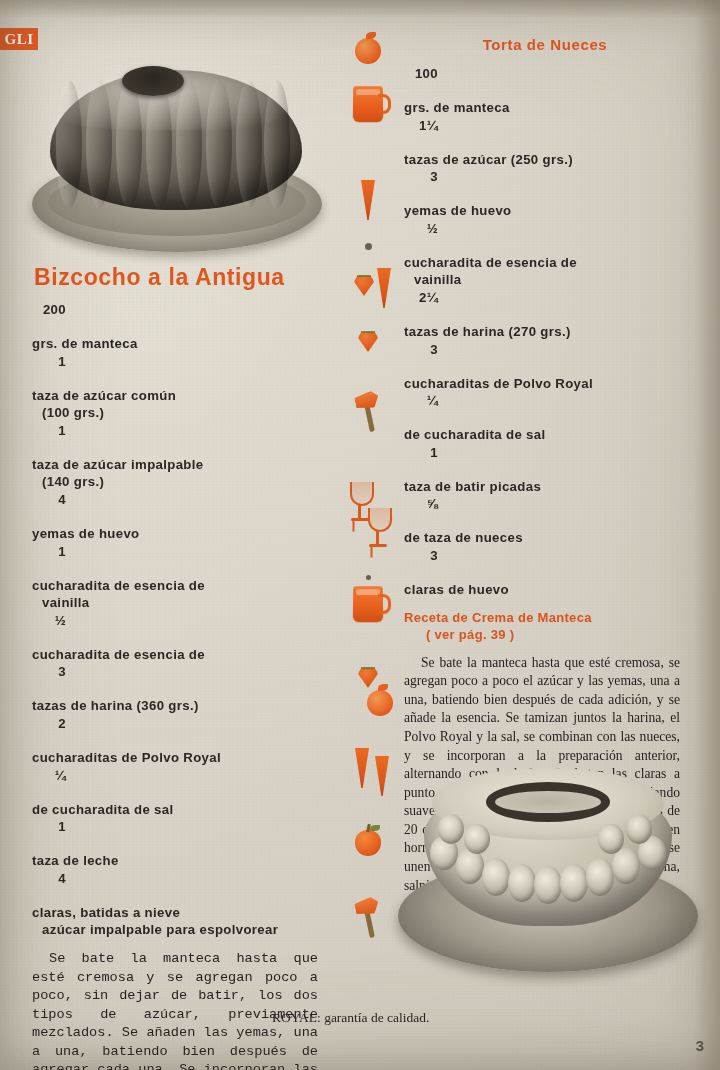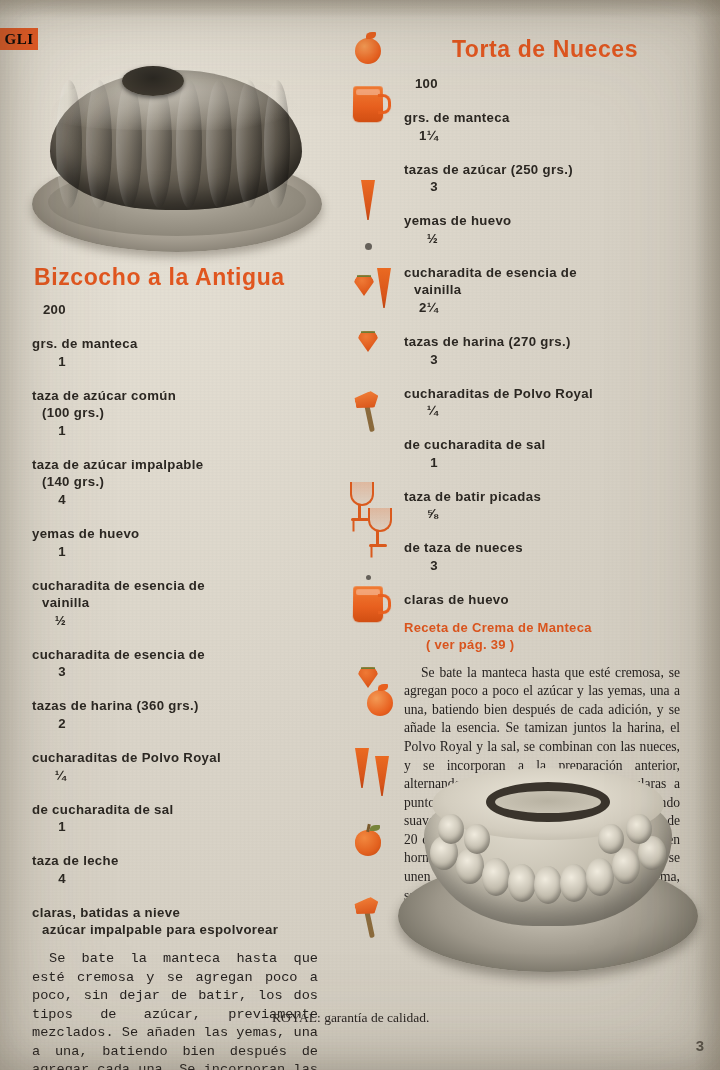--- a/index.html
+++ b/index.html
@@ -49,21 +49,21 @@
     background: linear-gradient(to bottom, rgba(110,100,82,0.35), rgba(110,100,82,0));
     pointer-events: none;
   }
 
   
   .logo-chip {
     position: absolute;
     left: 0; top: 28px;
     width: 38px; height: 22px;
     background: #e85a23;
-    color: #000000;
+    color: #ffffff;
     font-weight: bold;
     font-size: 15px;
     line-height: 22px;
     text-align: center;
     letter-spacing: .5px;
     font-family: "Liberation Serif", serif;
   }
 
   
   .col-left {
@@ -144,21 +144,21 @@
     font-family: "Liberation Sans", sans-serif;
     font-weight: bold;
     color: #e0561f;
     letter-spacing: .6px;
   }
   .title-left {
     font-size: 23px;
     margin: 16px 0 10px 8px;
   }
   .title-right {
-    font-size: 23px;
+    font-size: 15px;
     text-align: center;
     margin: 0 0 12px 0;
   }
 
   
   .ing-list {
     list-style: none;
     margin: 0;
     padding: 0;
     font-size: 13.2px;

